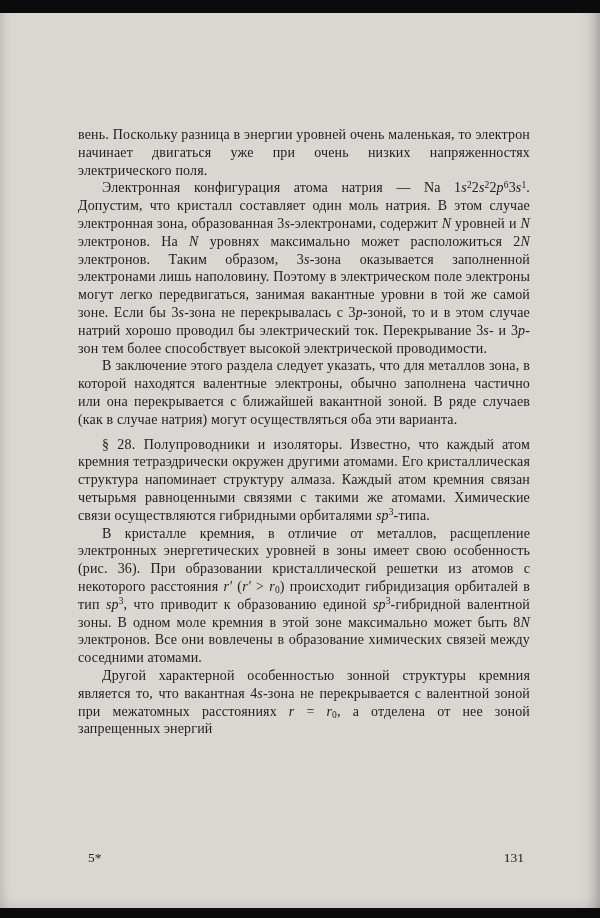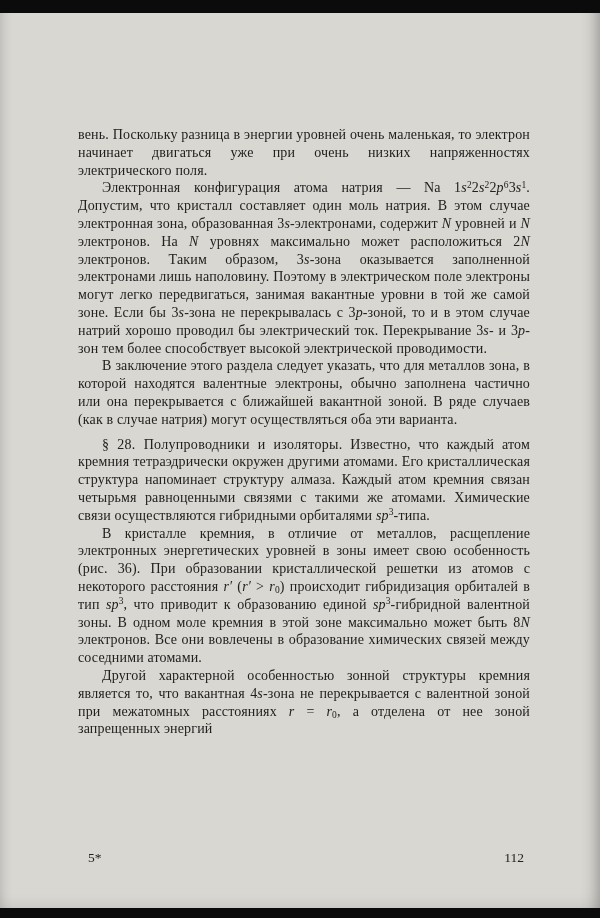--- a/index.html
+++ b/index.html
@@ -67,15 +67,15 @@
       <p class="no-indent"><span class="run">вень. Поскольку разница в энергии уровней очень маленькая, то электрон начинает двигаться уже при очень низких напряженностях электрического поля.</span></p>
       <p><span class="run">Электронная конфигурация атома натрия — Na 1</span><span class="run it">s</span><sup class="run">2</sup><span class="run">2</span><span class="run it">s</span><sup class="run">2</sup><span class="run">2</span><span class="run it">p</span><sup class="run">6</sup><span class="run">3</span><span class="run it">s</span><sup class="run">1</sup><span class="run">. Допустим, что кристалл составляет один моль натрия. В этом случае электронная зона, образованная 3</span><span class="run it">s</span><span class="run">-электронами, содержит </span><span class="run it">N</span><span class="run"> уровней и </span><span class="run it">N</span><span class="run"> электронов. На </span><span class="run it">N</span><span class="run"> уровнях максимально может расположиться 2</span><span class="run it">N</span><span class="run"> электронов. Таким образом, 3</span><span class="run it">s</span><span class="run">-зона оказывается заполненной электронами лишь наполовину. Поэтому в электрическом поле электроны могут легко передвигаться, занимая вакантные уровни в той же самой зоне. Если бы 3</span><span class="run it">s</span><span class="run">-зона не перекрывалась с 3</span><span class="run it">p</span><span class="run">-зоной, то и в этом случае натрий хорошо проводил бы электрический ток. Перекрывание 3</span><span class="run it">s</span><span class="run">- и 3</span><span class="run it">p</span><span class="run">-зон тем более способствует высокой электрической проводимости.</span></p>
       <p><span class="run">В заключение этого раздела следует указать, что для металлов зона, в которой находятся валентные электроны, обычно заполнена частично или она перекрывается с ближайшей вакантной зоной. В ряде случаев (как в случае натрия) могут осуществляться оба эти варианта.</span></p>
       <p class="space-before"><span class="run bd">§ 28. Полупроводники и изоляторы.</span><span class="run"> Известно, что каждый атом кремния тетраэдрически окружен другими атомами. Его кристаллическая структура напоминает структуру алмаза. Каждый атом кремния связан четырьмя равноценными связями с такими же атомами. Химические связи осуществляются гибридными орбиталями </span><span class="run it">sp</span><sup class="run">3</sup><span class="run">-типа.</span></p>
       <p><span class="run">В кристалле кремния, в отличие от металлов, расщепление электронных энергетических уровней в зоны имеет свою особенность (рис. 36). При образовании кристаллической решетки из атомов с некоторого расстояния </span><span class="run it">r′</span><span class="run"> (</span><span class="run it">r′</span><span class="run"> &gt; </span><span class="run it">r</span><sub class="run">0</sub><span class="run">) происходит гибридизация орбиталей в тип </span><span class="run it">sp</span><sup class="run">3</sup><span class="run">, что приводит к образованию единой </span><span class="run it">sp</span><sup class="run">3</sup><span class="run">-гибридной валентной зоны. В одном моле кремния в этой зоне максимально может быть 8</span><span class="run it">N</span><span class="run"> электронов. Все они вовлечены в образование химических связей между соседними атомами.</span></p>
       <p><span class="run">Другой характерной особенностью зонной структуры кремния является то, что вакантная 4</span><span class="run it">s</span><span class="run">-зона не перекрывается с валентной зоной при межатомных расстояниях </span><span class="run it">r</span><span class="run"> = </span><span class="run it">r</span><sub class="run">0</sub><span class="run">, а отделена от нее зоной запрещенных энергий</span></p>
     </div>
 
   <div class="footer">
     <span>5*</span>
-    <span>112</span>
+    <span>131</span>
   </div>
 </div>
 
 </body></html>

